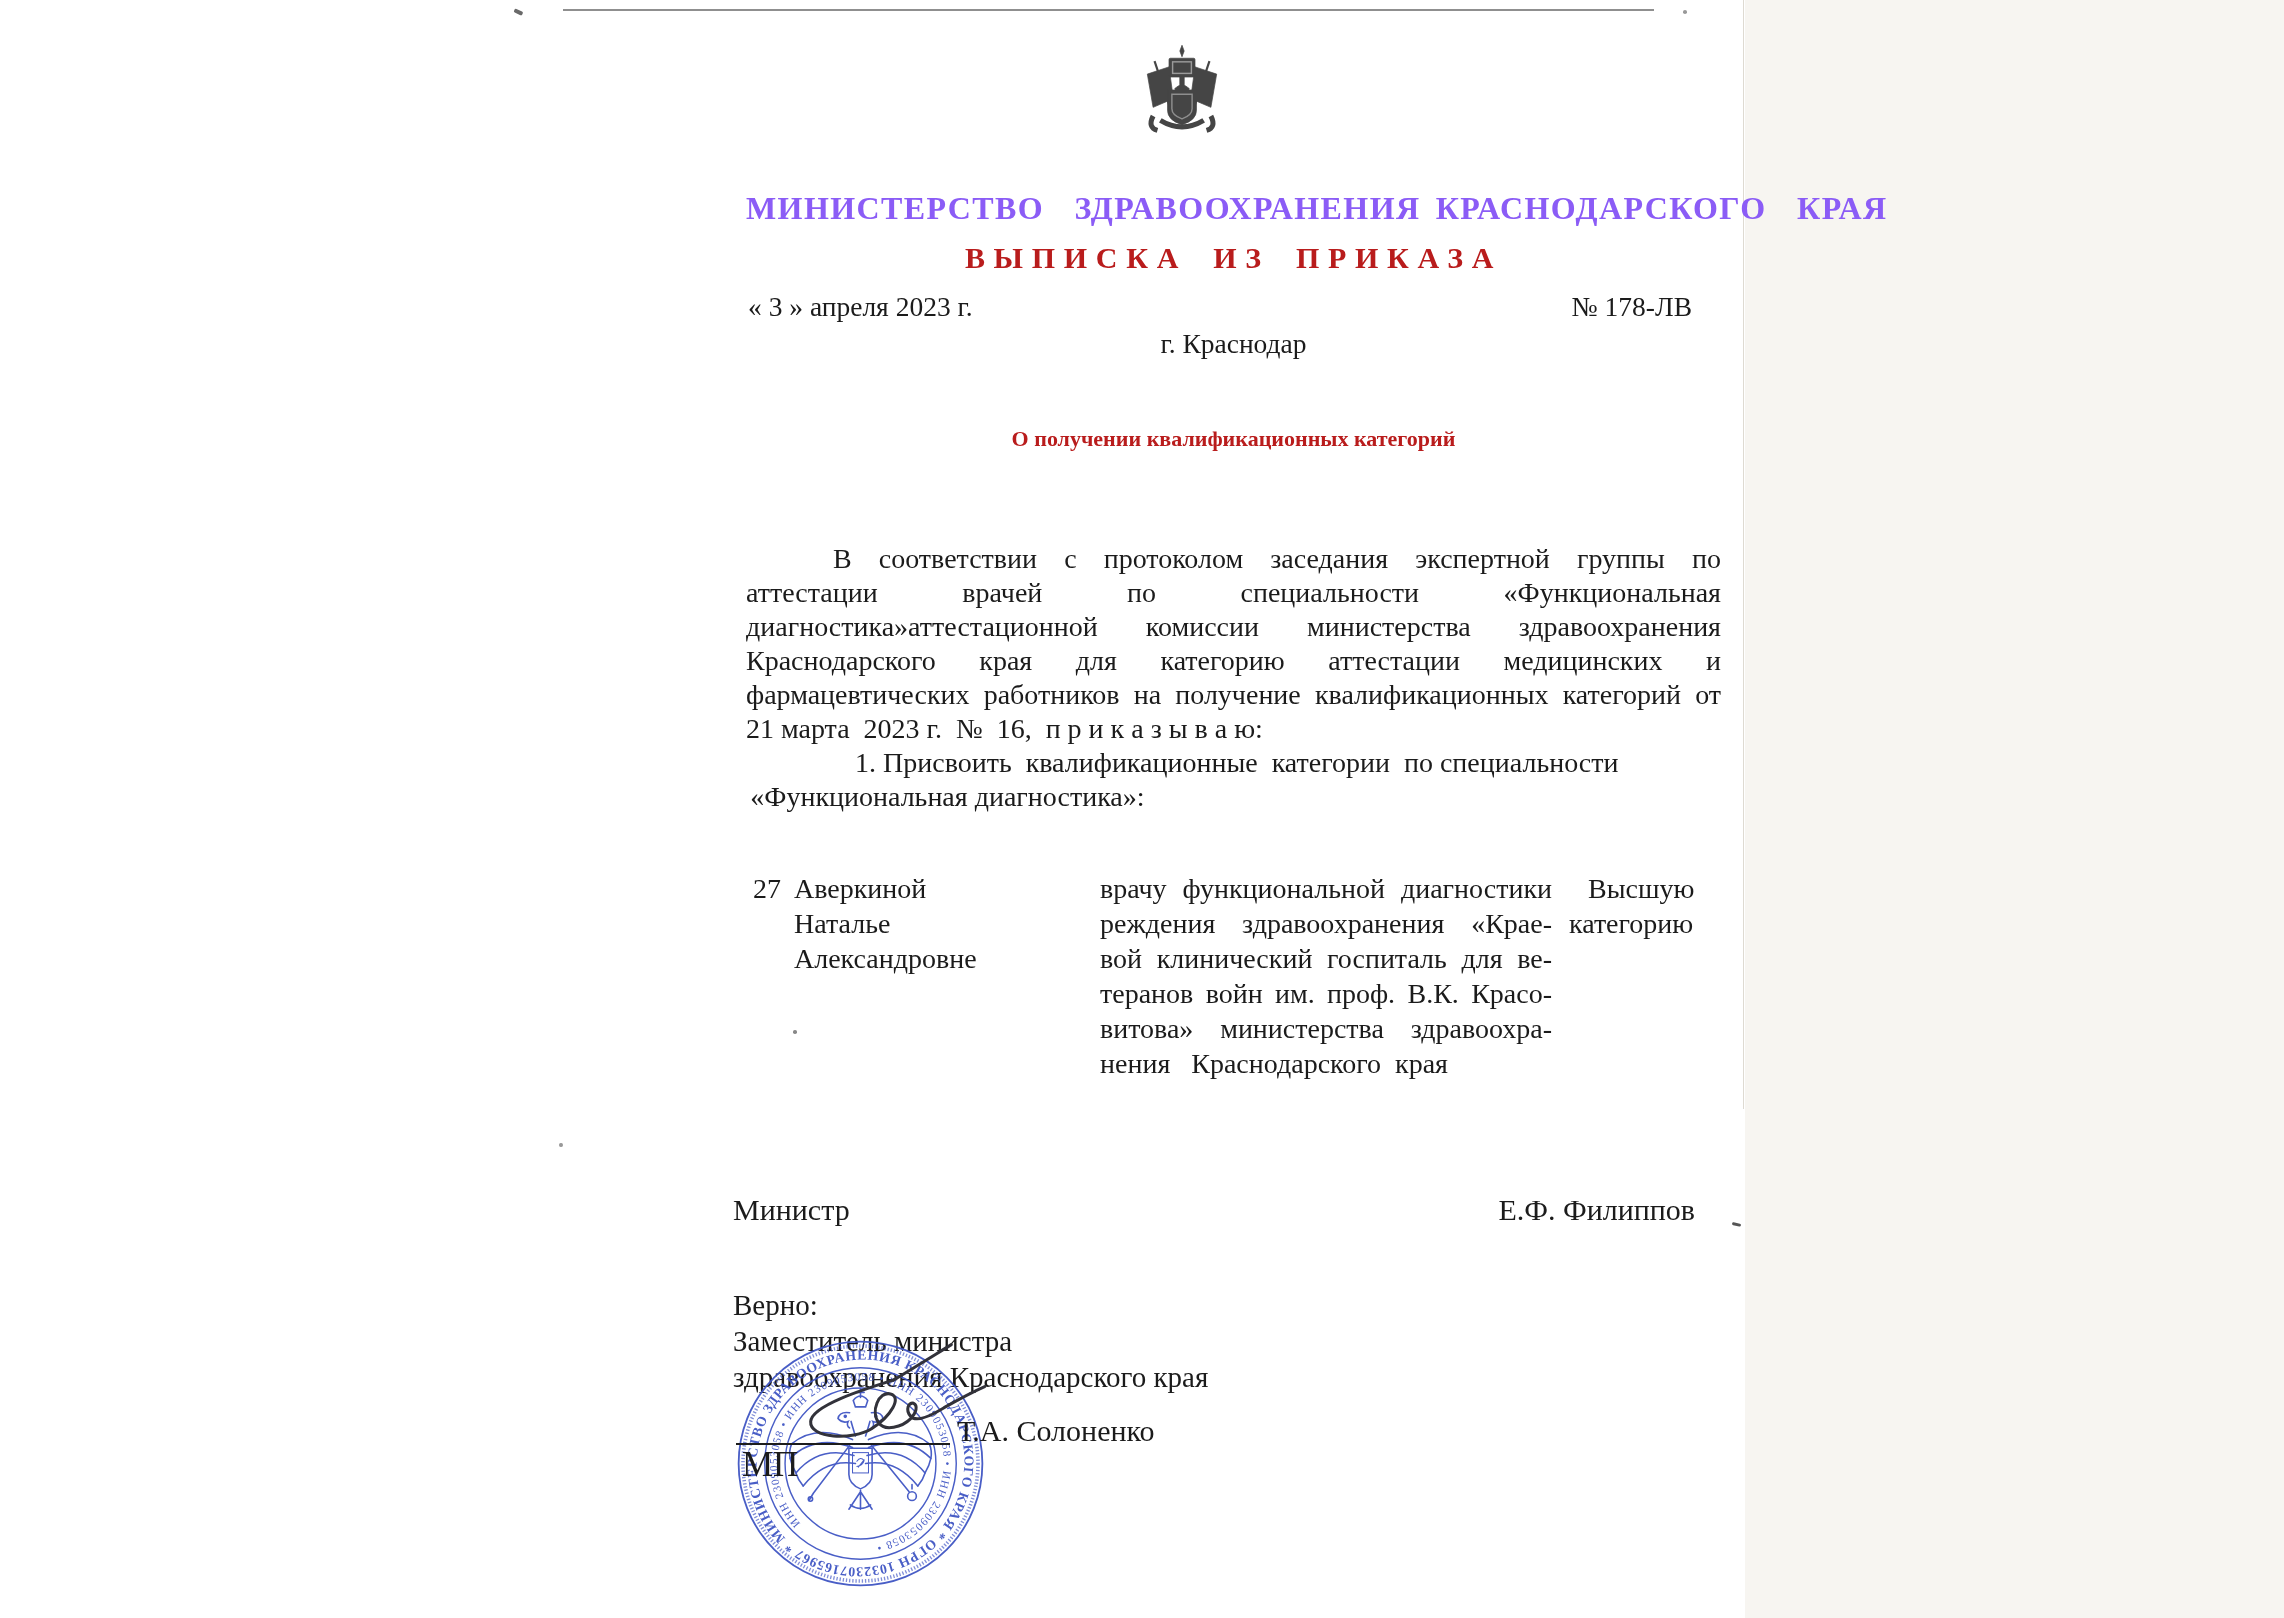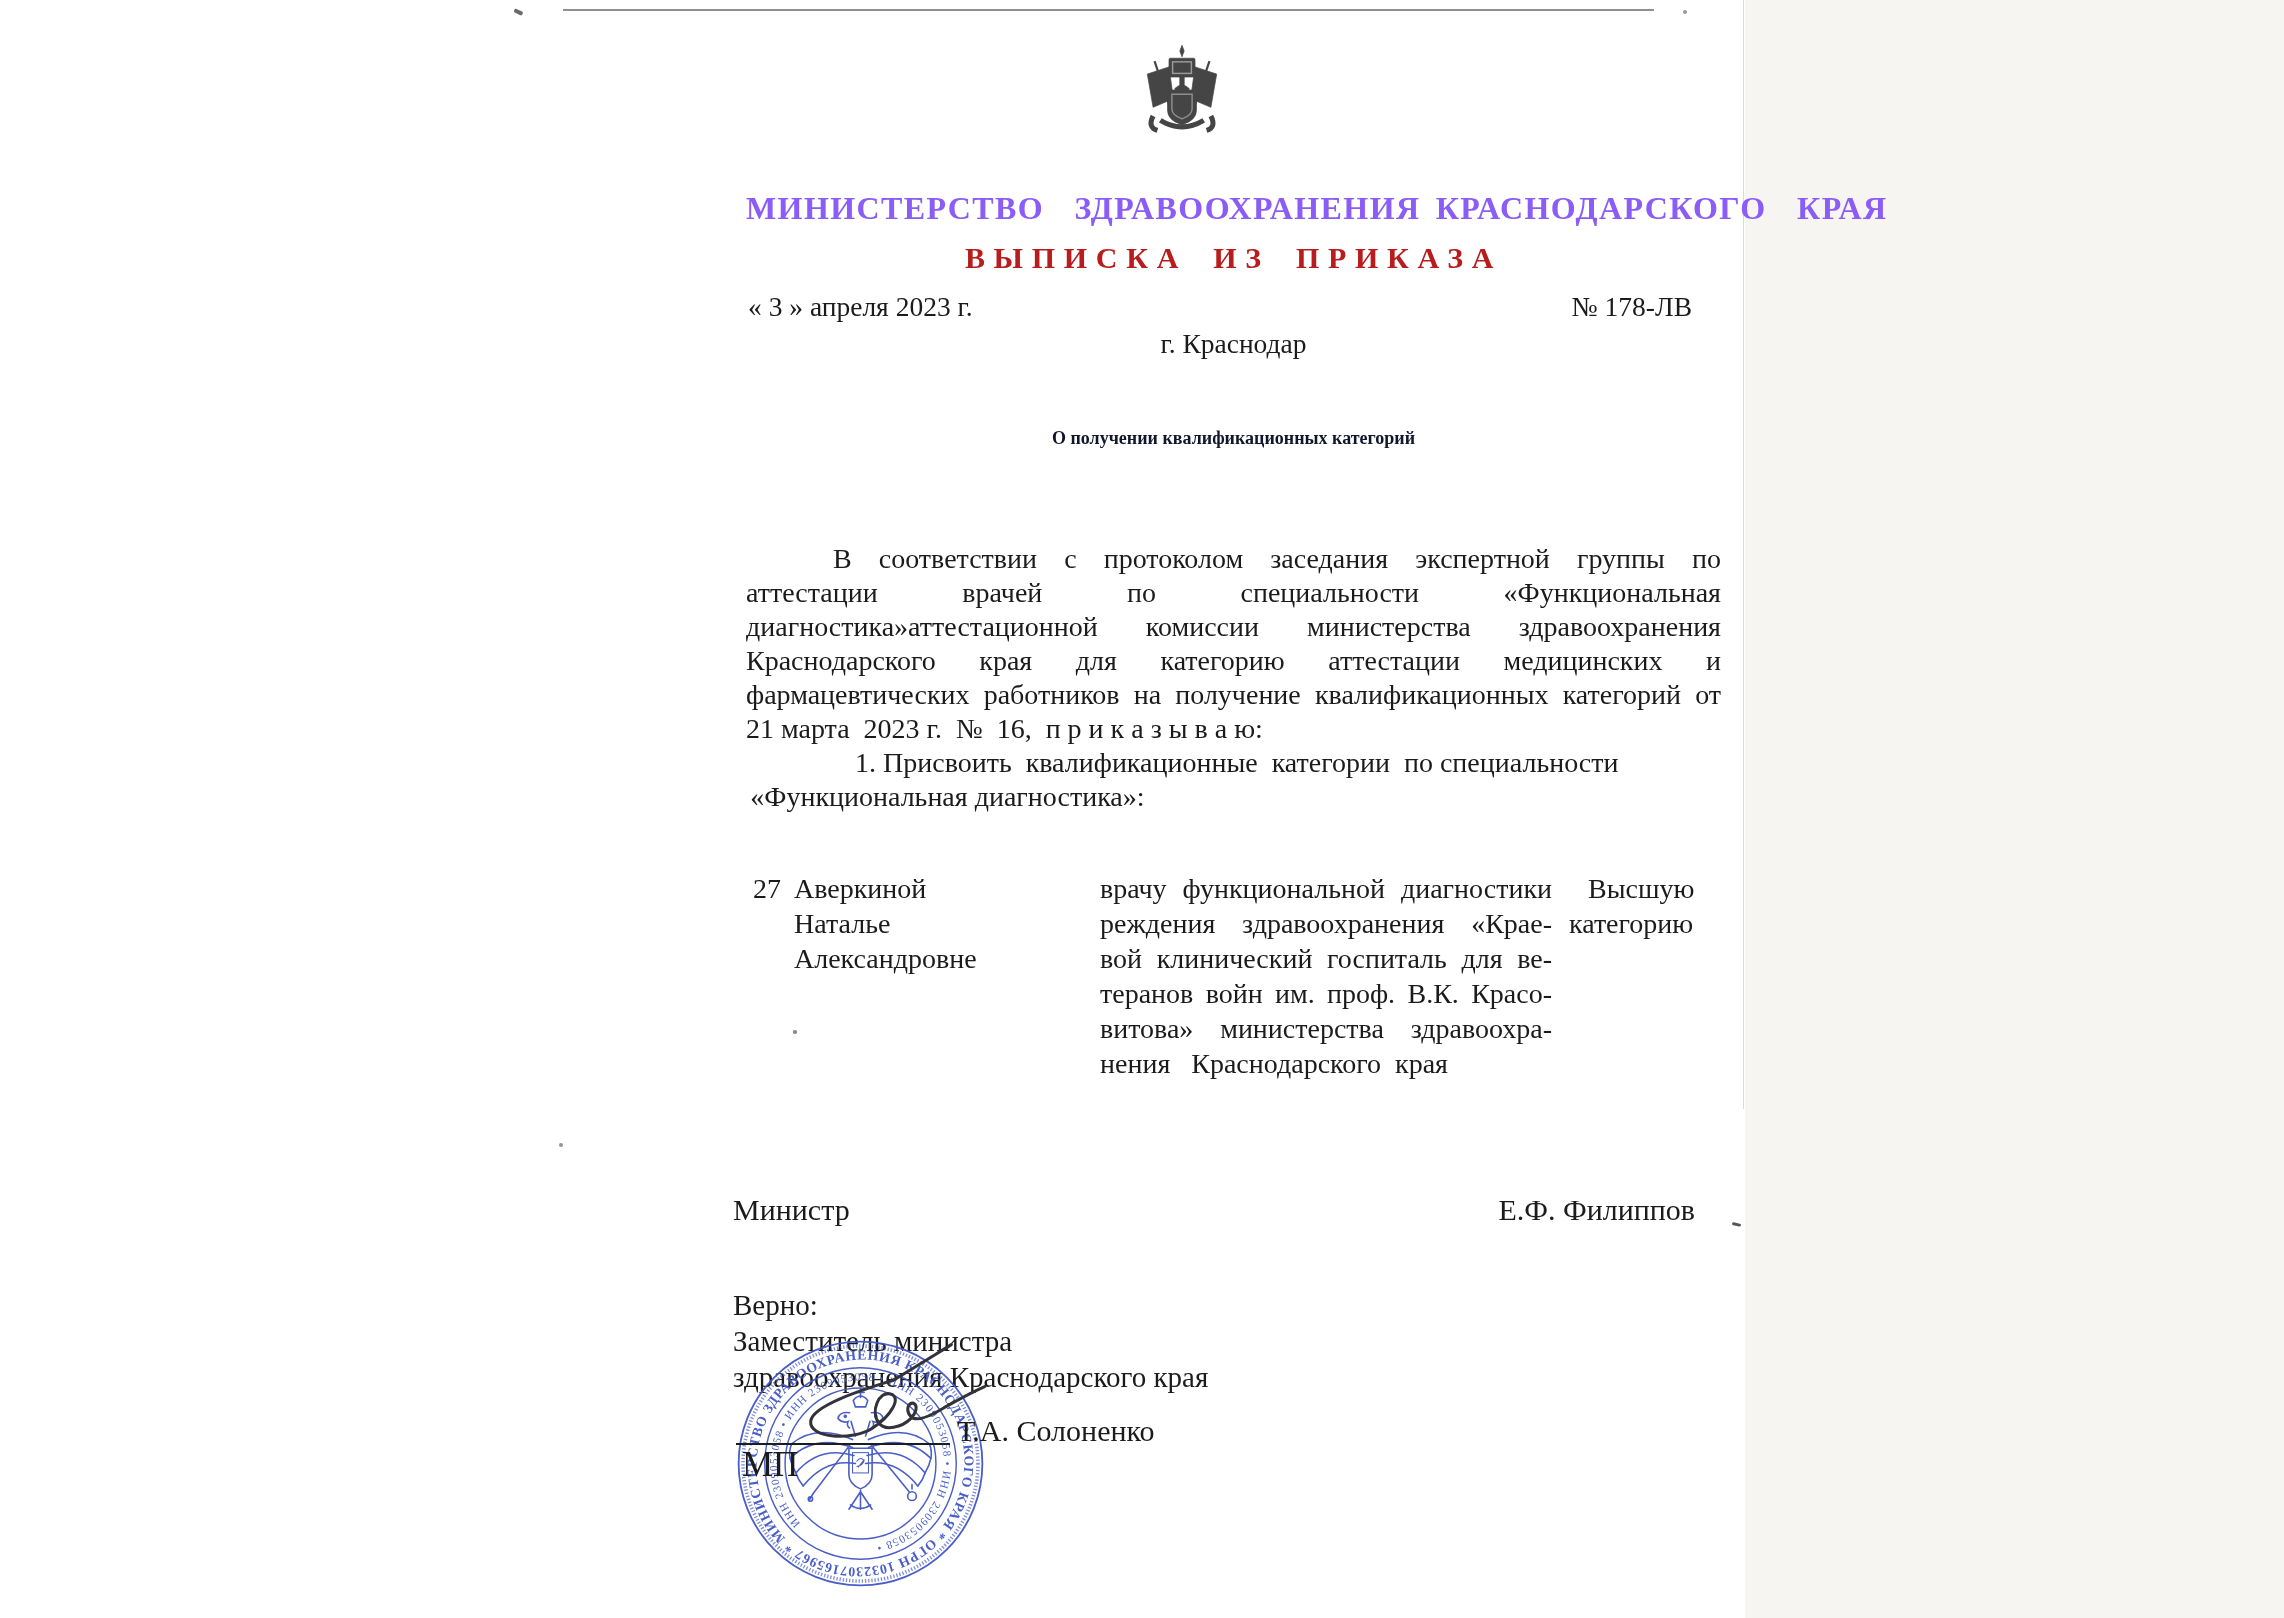--- a/index.html
+++ b/index.html
@@ -15,21 +15,21 @@
   
   .center-col{left:746px;width:975px;text-align:center;}
   .ministry{top:190px;font-size:32px;font-weight:bold;color:#8b5cf6;
             letter-spacing:1.4px;word-spacing:5.8px;white-space:pre;}
   .vypiska{top:241px;font-size:30px;font-weight:bold;color:#b91c1c;
            letter-spacing:8.7px;word-spacing:10px;}
   .date-row{left:748px;top:291px;width:974px;display:flex;
             justify-content:space-between;font-size:27.5px;text-align:right;}
   .order-no{padding-right:30px;}
   .city{top:328px;font-size:27.5px;}
-  .title-block{top:422px;font-size:18px;font-weight:bold;line-height:33px;color:#0f172a;}
+  .title-block{top:422px;font-size:22px;font-weight:bold;line-height:33px;color:#b91c1c;}
   
   .body-block{left:746px;top:542px;width:975px;font-size:28px;line-height:34px;}
   .jline{text-align:justify;text-align-last:justify;text-justify:inter-word;}
   .pline{white-space:pre-wrap;}
   .ind1{padding-left:87px;}
   .ind2{padding-left:109px;white-space:pre-wrap;}
   .ind3{padding-left:4.3px;}
   
   .table-block{left:745px;top:871px;width:977px;height:261px;font-size:28px;line-height:35px;}
   .col{position:absolute;top:0;}

